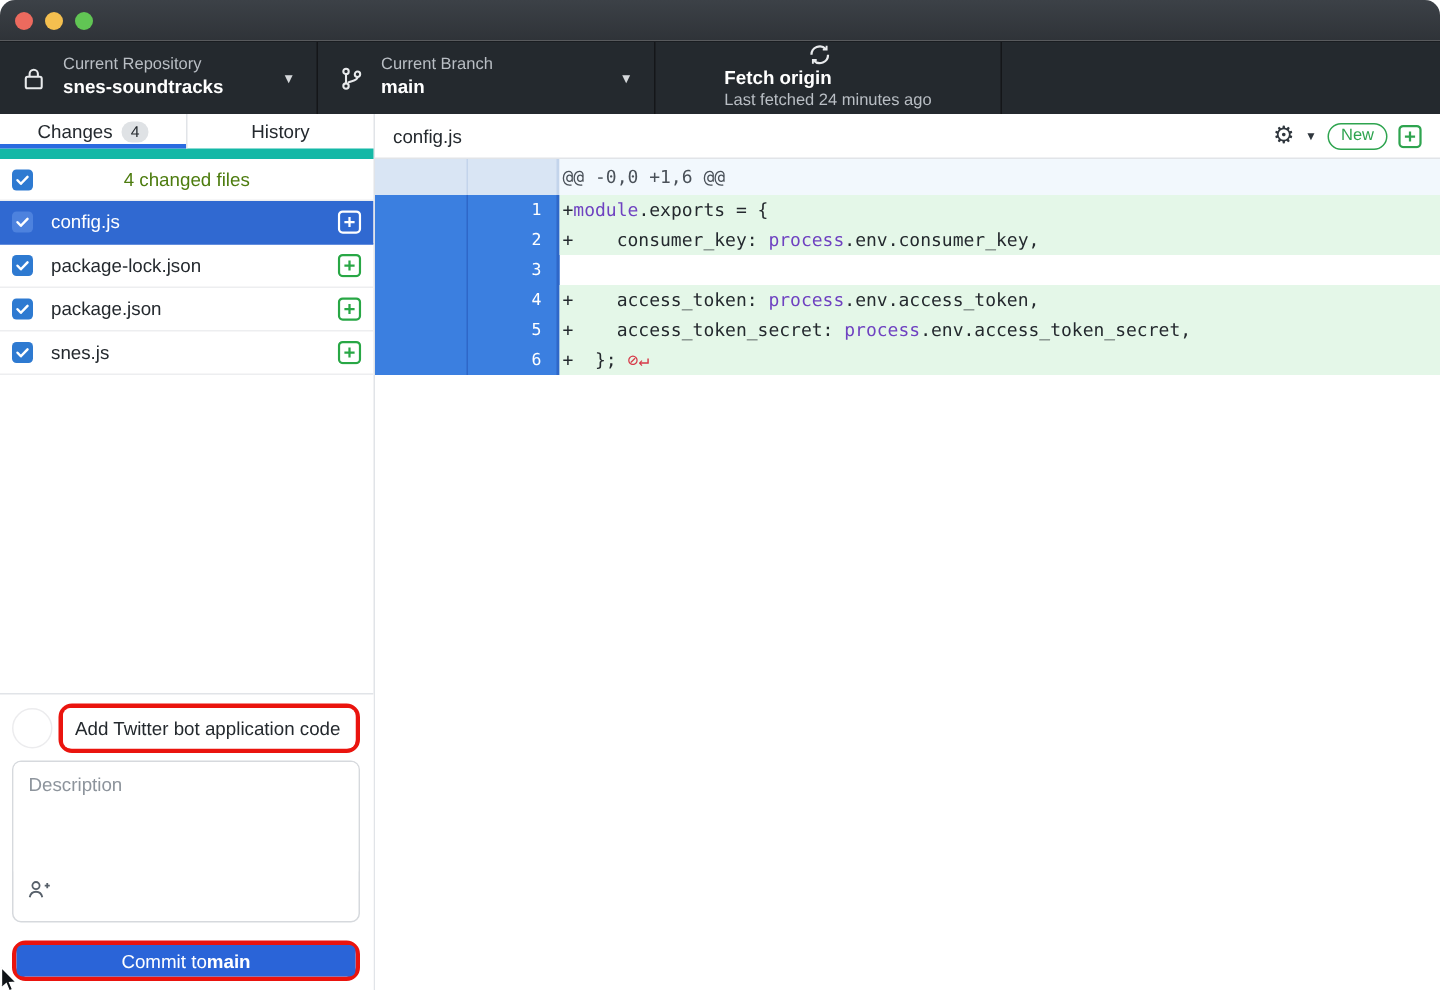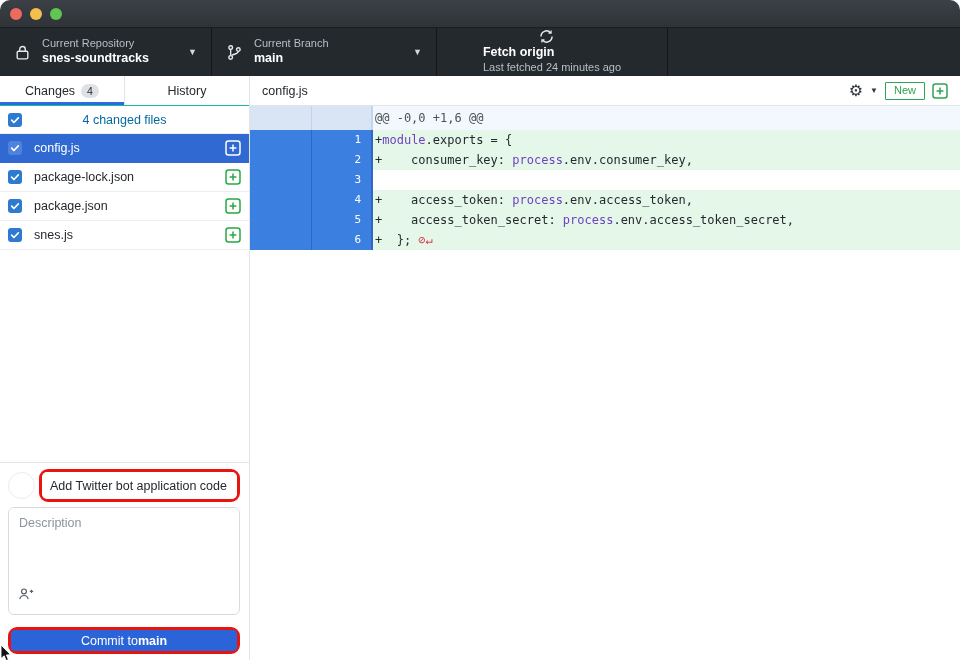--- a/index.html
+++ b/index.html
@@ -24,31 +24,31 @@
   .tb-caret { margin-left:auto; color:#d5d8db; font-size:9px; padding-left:12px; }
   .tb-repo { width:212px;align-items:center; } .tb-branch { width:225px; } .tb-fetch { width:231px;flex-direction:column; }
   .tb-fill { flex:1; }
 
   
   .content { flex:1; display:flex; min-height:0; }
   .sidebar { width:250px; flex:0 0 250px; border-right:1px solid #e1e4e8; display:flex; flex-direction:column; background:#fff; }
   .main { flex:1; display:flex; flex-direction:column; min-width:0; }
 
   
-  .tabs { height:30px; flex:0 0 30px; display:flex; border-bottom:1px solid #14b8a6; }
+  .tabs { height:30px; flex:0 0 30px; display:flex; border-bottom:7px solid #14b8a6; }
   .tab { flex:1; display:flex; align-items:center; justify-content:center; gap:6px;
     font-size:12.5px; color:#24292e; cursor:pointer; }
   .tab.active { box-shadow: inset 0 -3px 0 #2b6be0; }
   .tab:first-child { border-right:1px solid #e1e4e8; }
   .tab-badge { background:#dfe2e5; color:#24292e; font-size:10.5px; padding:1px 6px; border-radius:8px; }
 
   
   .file-list { flex:1; overflow:hidden; }
   .list-header { height:28px; display:flex; align-items:center; padding:0 8px;
-    border-bottom:1px solid #edeef0; font-size:12.5px; color:#0369a1; }
+    border-bottom:1px solid #edeef0; font-size:12.5px; color:#4d7c0f; }
   .list-header .hdr-label { flex:1; text-align:center; padding-right:14px; }
   .file-row { height:29px; display:flex; align-items:center; padding:0 8px;
     border-bottom:1px solid #edeef0; font-size:12.5px; color:#24292e; cursor:pointer; }
   .file-row .file-name { flex:1; margin-left:12px; white-space:nowrap; overflow:hidden; }
   .file-row.selected { background:#3069d1; color:#fff; border-bottom-color:#3069d1; }
   .checkbox { width:14px; height:14px; border-radius:3px; background:#2e7ad1;
     display:flex; align-items:center; justify-content:center; flex:0 0 14px; cursor:pointer; }
   .file-row.selected .checkbox { background:#4d82de; }
   .plus-box { color:#28a745; display:flex; flex:0 0 16px; }
   .file-row.selected .plus-box { color:#ffffff; }
@@ -75,21 +75,21 @@
   .commit-btn b { font-weight:bold; }
 
   
   .diff-header { height:30px; flex:0 0 30px; display:flex; align-items:center;
     border-bottom:1px solid #e1e4e8; padding:0 12px; background:#fff; }
   .diff-file-label { font-size:12.5px; color:#24292e; }
   .diff-actions { margin-left:auto; display:flex; align-items:center; gap:7px; }
   .gear { font-size:16px; color:#2f363d; line-height:1; cursor:pointer; }
   .gear-caret { font-size:8px; color:#2f363d; cursor:pointer; }
   .new-badge { border:1px solid #2ea44f; color:#2ea44f; font-size:11px; padding:0px 8px 1px;
-    border-radius:1px; line-height:15px; }
+    border-radius:9px; line-height:15px; }
   .diff-plus { color:#2ea44f; display:flex; cursor:pointer; }
 
   
   .diff-body { flex:1; overflow:hidden; background:#fff;
     font-family:"DejaVu Sans Mono","Liberation Mono",monospace; font-size:12px; }
   .diff-row { display:flex; line-height:20px; }
   .diff-row .g { flex:0 0 62px; }
   .diff-row .g.new { flex:0 0 61px; text-align:right; padding-right:10px; font-size:11px; }
   .diff-row.hunk { line-height:24px; }
   .diff-row.hunk .g { background:#d9e5f4; border-right:1px solid #c3d4eb; }

